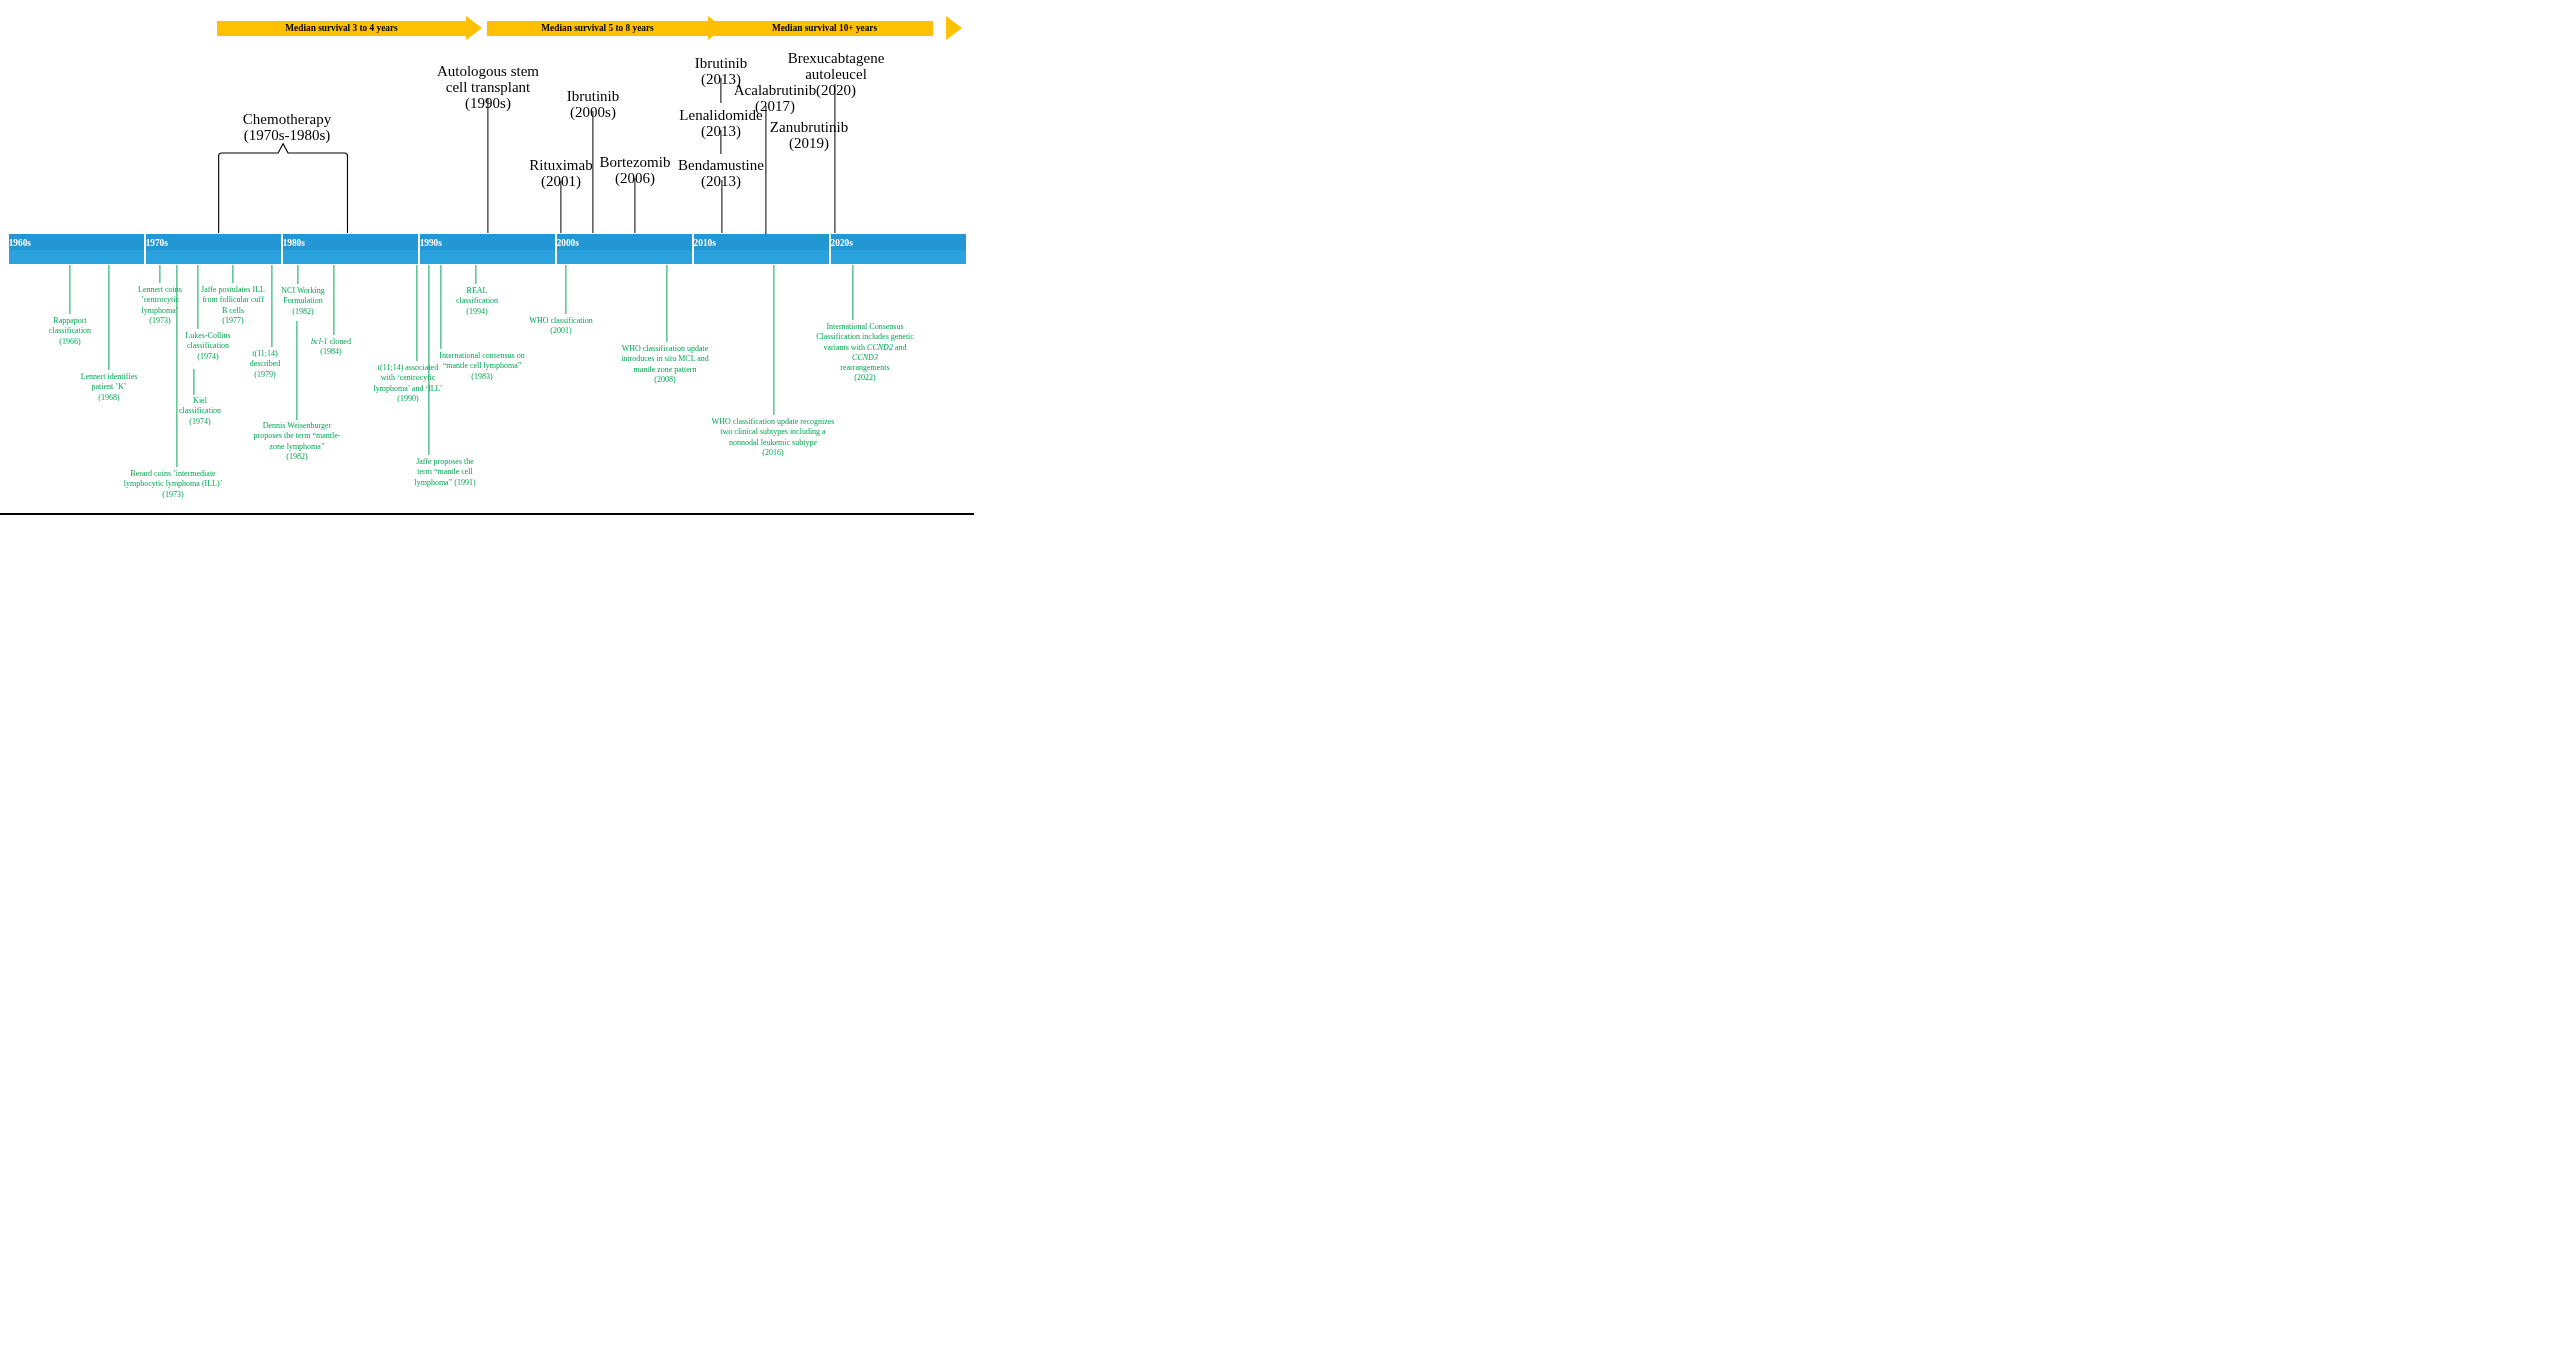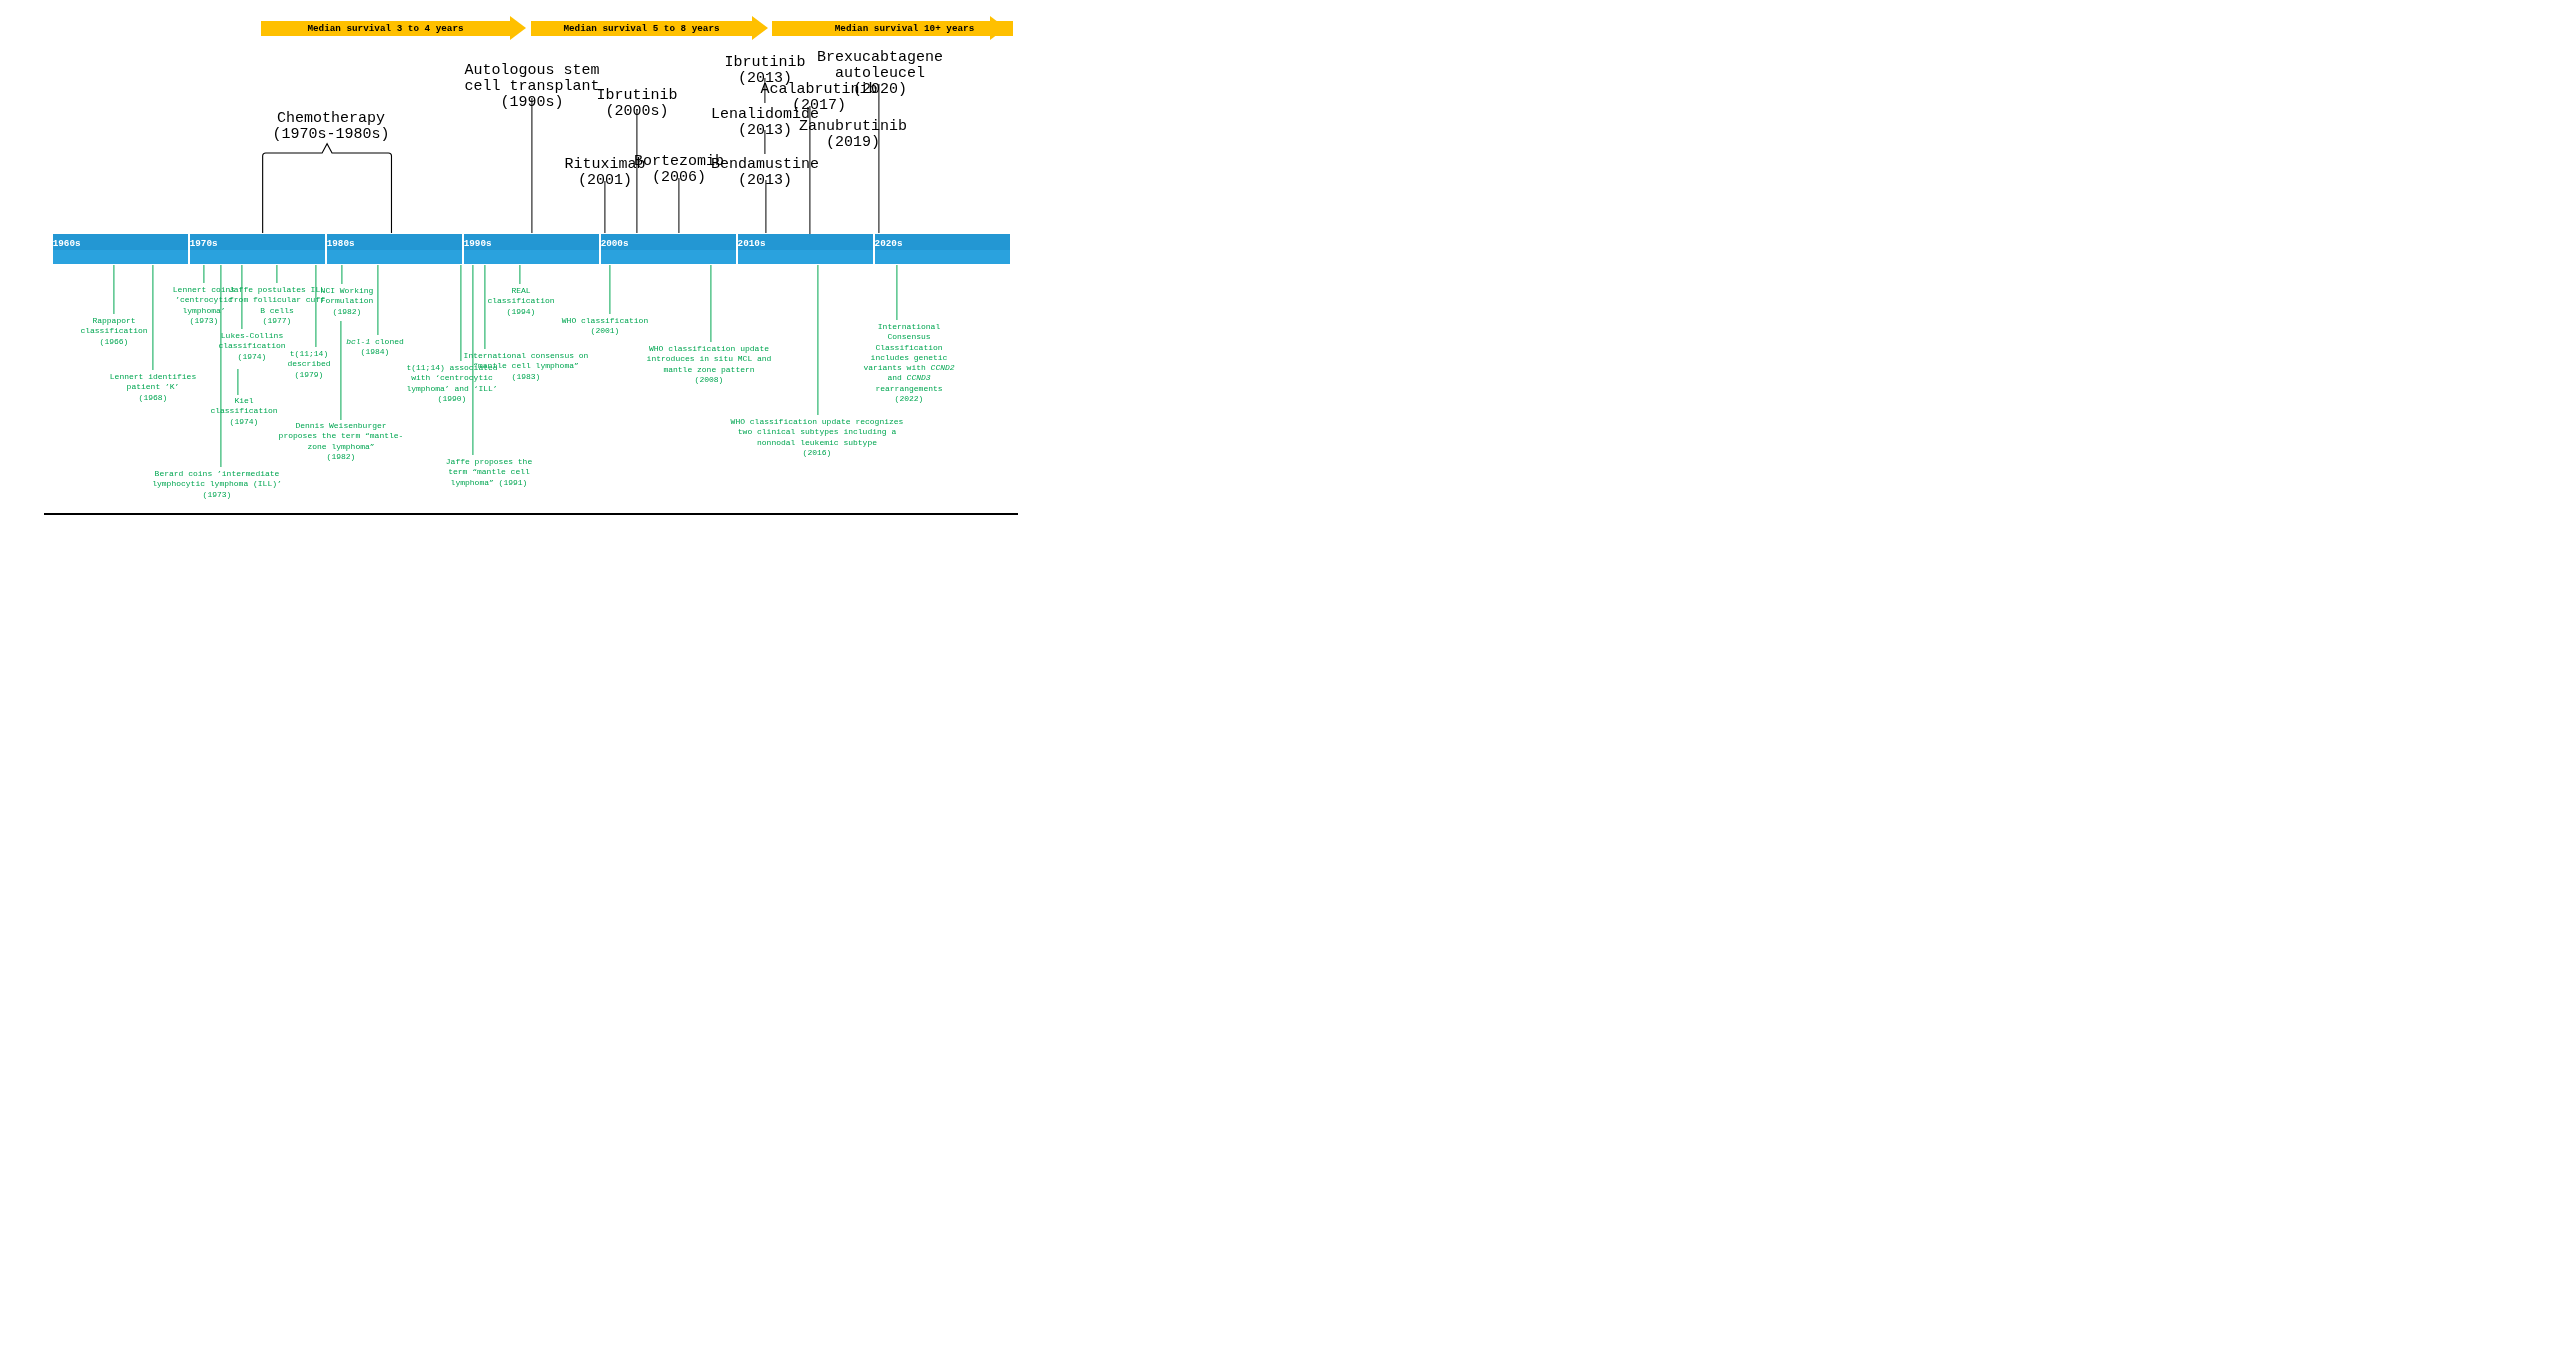--- a/index.html
+++ b/index.html
@@ -1,22 +1,21 @@
 <!DOCTYPE html>
 <html style="--arrow: #FFC000; --bar-top: #2397D3; --bar-bottom: #2AA2DE; --green: #00A651;font-size:10px"><head>
 <meta charset="utf-8">
 <style>
   html,body{margin:0;padding:0;background:#fff;}
   #fig{
     position:relative;
     width:974px;height:515px;
     background:#fff;
-    font-family:Liberation Mono, monospace;
+    font-family:Liberation Serif, serif;
     overflow:hidden;
-    margin-left:44px;
   }
   
   .arrow-body{
     position:absolute;top:20.5px;height:15.5px;
     background:var(--arrow,#FFC000);
     display:flex;align-items:center;justify-content:center;
     font-weight:bold;font-size:9.3px;color:#000;
   }
   .arrow-tip{
     position:absolute;top:16px;width:0;height:0;
@@ -54,21 +53,21 @@
 <div id="fig">
 
   <div class="arrow-body" style="left:217px;width:249px;">
       <span>Median survival 3 to 4 years</span>
     </div>
   <div class="arrow-tip" style="left:466px;"></div>
   <div class="arrow-body" style="left:487px;width:221px;">
       <span>Median survival 5 to 8 years</span>
     </div>
   <div class="arrow-tip" style="left:708px;"></div>
-  <div class="arrow-body" style="left:728px;width:217px;padding-left:24px;">
+  <div class="arrow-body" style="left:692px;width:217px;padding-left:24px;">
       <span>Median survival 10+ years</span>
     </div>
   <div class="arrow-tip" style="left:946px;"></div>
 
   <div class="bar">
     <div class="decade">1960s</div>
     <div class="decade">1970s</div>
     <div class="decade">1980s</div>
     <div class="decade">1990s</div>
     <div class="decade">2000s</div>

